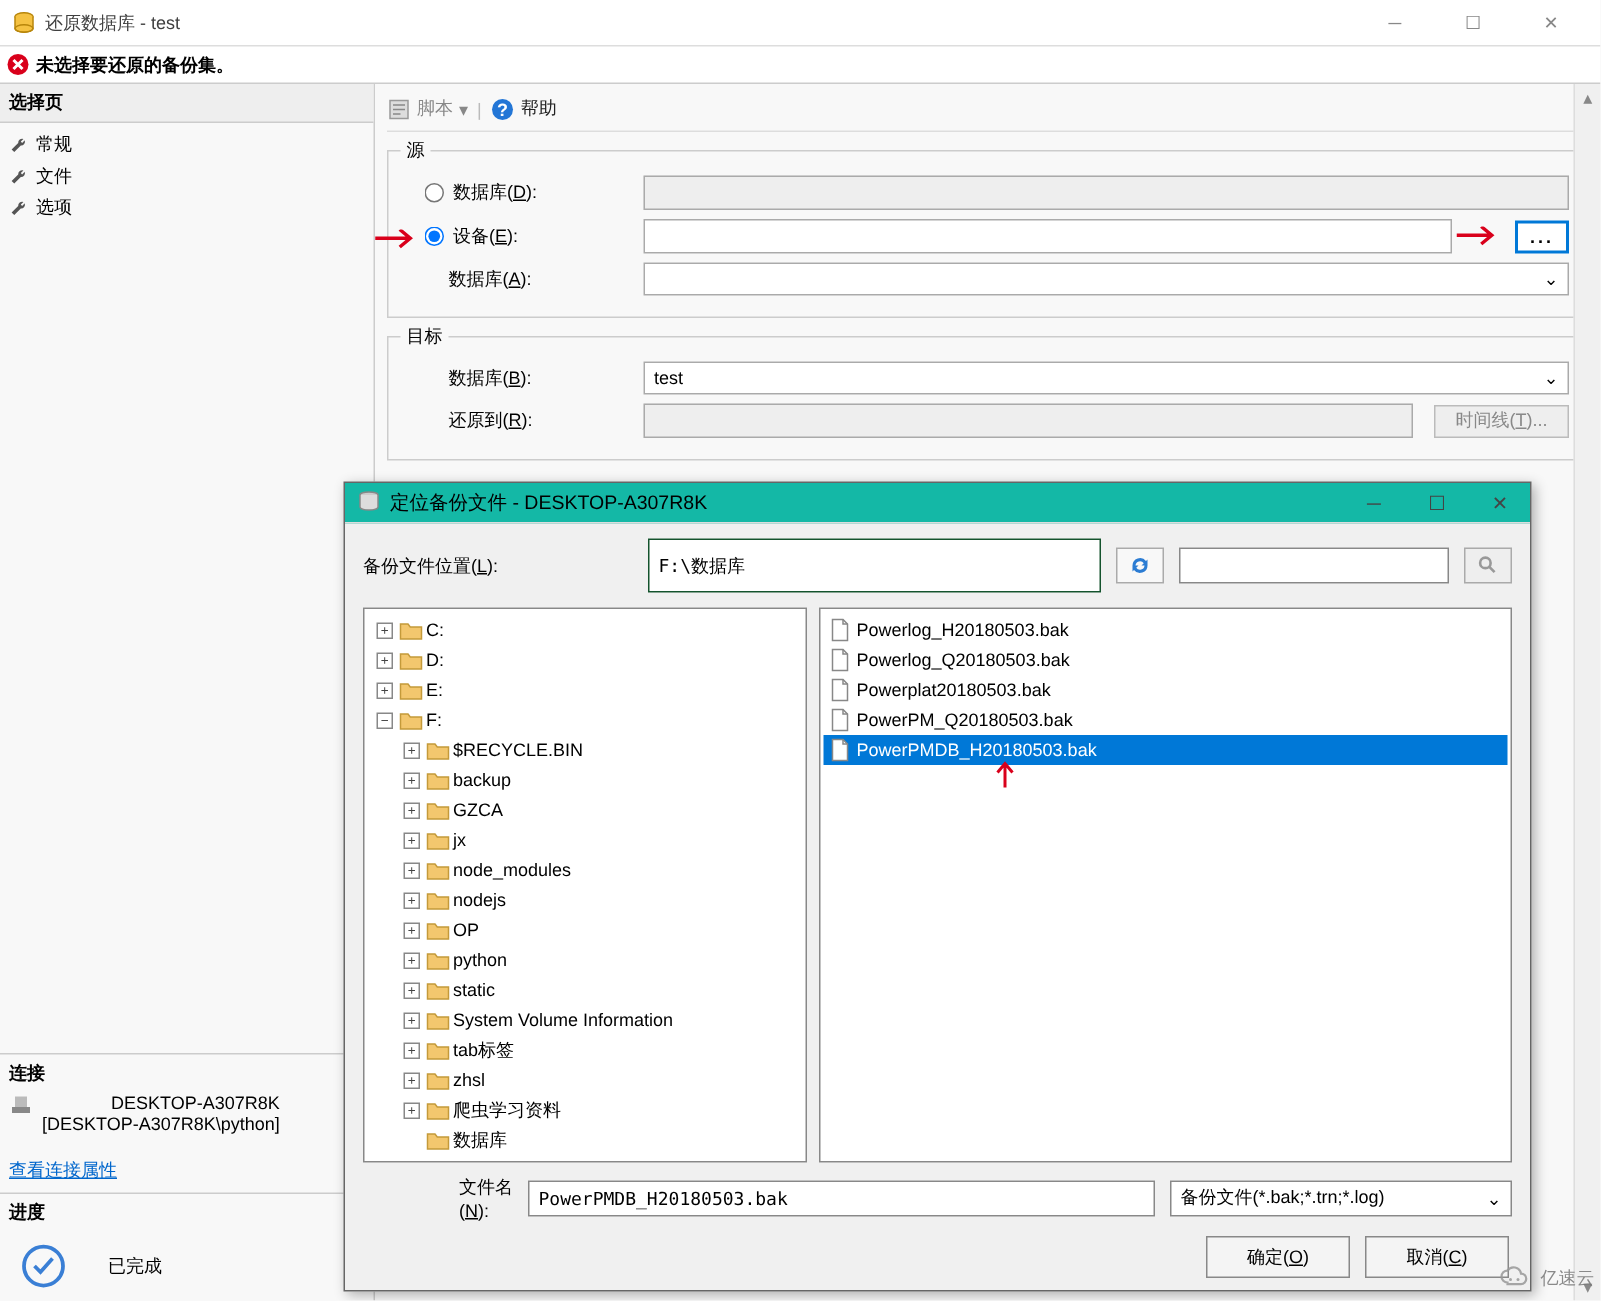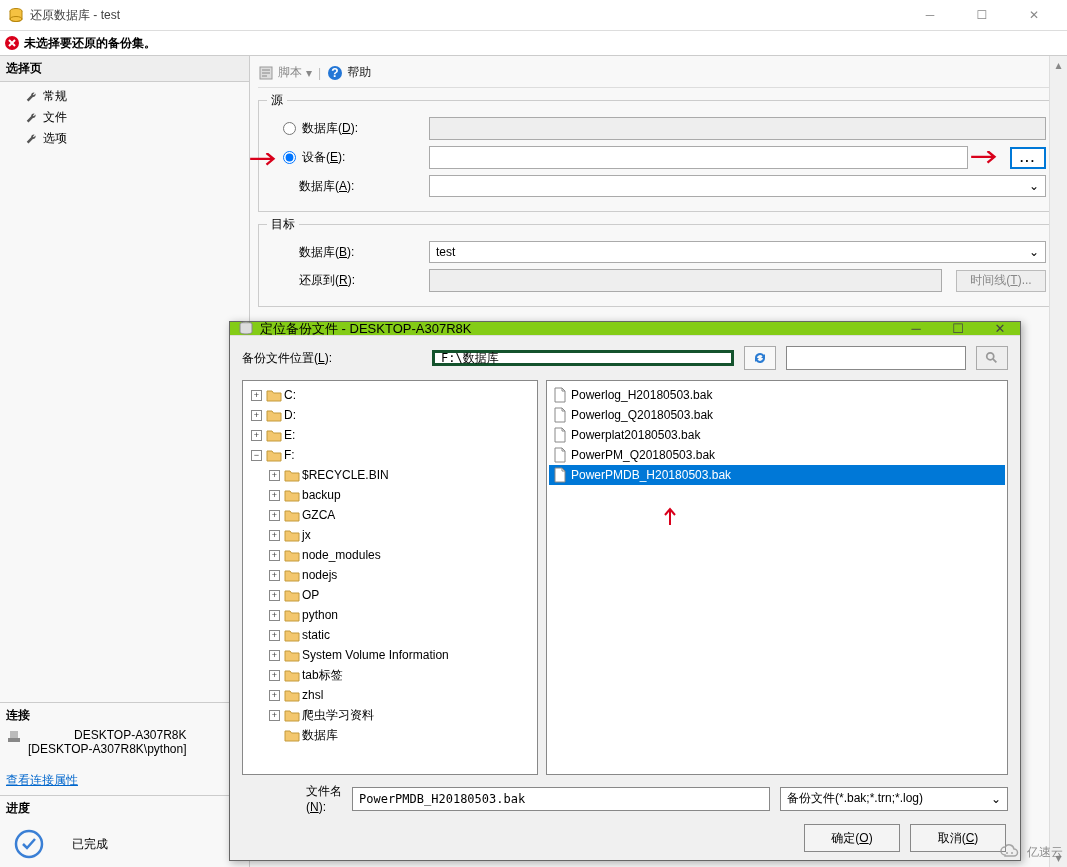--- a/index.html
+++ b/index.html
@@ -13,21 +13,21 @@
 .win-controls { display: flex; gap: 22px; margin-right: 10px; }
 .win-btn { width: 30px; height: 20px; display: flex; align-items: center; justify-content: center; color: #888; }
 
 .error-bar { height: 26px; background: #fff; border-top: 1px solid #ddd; border-bottom: 1px solid #ccc; display: flex; align-items: center; padding-left: 4px; }
 .error-bar .err-icon { width: 16px; height: 16px; margin-right: 4px; }
 .error-bar .msg { font-weight: bold; }
 
 .content { display: flex; height: calc(100% - 56px); }
 .sidebar { width: 250px; background: #f8f8f8; border-right: 1px solid #ccc; display: flex; flex-direction: column; }
 .side-section-title { font-weight: bold; padding: 4px 6px; background: #eee; border-bottom: 1px solid #ccc; }
-.side-list { padding: 4px 2px; flex: 0 0 auto; margin-left: 19px; }
+.side-list { padding: 4px 2px; flex: 0 0 auto; }
 .side-item { display: flex; align-items: center; padding: 2px 4px; gap: 4px; }
 .wrench { width: 14px; height: 14px; }
 .side-spacer { flex: 1; }
 .conn-section { border-top: 1px solid #ccc; padding: 2px 6px 10px; }
 .conn-title { font-weight: bold; padding: 2px 0 4px; }
 .conn-body { display: flex; gap: 6px; font-family: "SimSun", monospace; font-size: 12px; text-align: right; }
 .link { color: #0066cc; text-decoration: underline; padding: 6px; cursor: pointer; }
 .progress-section { border-top: 1px solid #ccc; }
 .progress-title { font-weight: bold; padding: 4px 6px; }
 .progress-body { display: flex; align-items: center; gap: 28px; padding: 8px 14px; }
@@ -50,28 +50,28 @@
 .ellipsis-btn { width: 36px; height: 22px; border: 2px solid #0078d7; background: #fff; display: flex; align-items: center; justify-content: center; font-weight: bold; letter-spacing: 2px; margin-left: 4px; }
 .combo { flex: 1; height: 22px; border: 1px solid #aaa; background: #fff; display: flex; align-items: center; padding: 0 6px; justify-content: space-between; }
 .timeline-btn { width: 90px; height: 22px; border: 1px solid #bbb; background: #eee; margin-left: 6px; color: #888; }
 .arrow-red { position: absolute; width: 28px; height: 14px; }
 
 .scrollbar-v { position: absolute; right: 0; top: 0; width: 18px; height: 100%; background: #f0f0f0; border-left: 1px solid #ddd; display:flex; flex-direction:column; align-items:center; justify-content:space-between; padding:2px 0;}
 .sb-arrow { width:14px;height:14px; color:#888; display:flex;align-items:center;justify-content:center;}
 
 
 .dialog { position: absolute; left: 229px; top: 321px; width: 792px; height: 540px; background: #f0f0f0; border: 1px solid #666; box-shadow: 2px 2px 8px rgba(0,0,0,0.3); z-index: 10; display: flex; flex-direction: column; }
-.dlg-title { height: 14px; background: #84cc16; display: flex; align-items: center; padding: 0 8px; border-bottom: 1px solid #ddd; }
+.dlg-title { height: 30px; background: #14b8a6; display: flex; align-items: center; padding: 0 8px; border-bottom: 1px solid #ddd; }
 .dlg-title .ttl { flex: 1; font-size: 13px; }
 .dlg-win { display: flex; gap: 18px; }
 .dlg-win span { width: 24px; text-align: center; color: #444; font-size: 13px; }
 
 .dlg-loc { display: flex; align-items: center; padding: 10px 12px; gap: 10px; }
 .dlg-loc .lbl { width: 180px; }
-.dlg-loc .path-input { flex: 1; height: 16px; border: 3px solid #14532d; background: #fff; padding: 0 6px; display: flex; align-items: center; font-family: "SimSun", monospace; }
+.dlg-loc .path-input { flex: 1; height: 36px; border: 1px solid #14532d; background: #fff; padding: 0 6px; display: flex; align-items: center; font-family: "SimSun", monospace; }
 .dlg-loc .refresh-btn { width: 32px; height: 24px; border: 1px solid #aaa; background: #f8f8f8; display: flex; align-items: center; justify-content: center; }
 .dlg-loc .empty-input { width: 180px; height: 24px; border: 1px solid #888; background: #fff; }
 .dlg-loc .search-btn { width: 32px; height: 24px; border: 1px solid #aaa; background: #eee; display: flex; align-items: center; justify-content: center; color:#aaa;}
 
 .dlg-body { display: flex; gap: 8px; padding: 0 12px; flex: 1; }
 .tree-pane, .file-pane { border: 1px solid #888; background: #fff; overflow: auto; }
 .tree-pane { width: 296px; }
 .file-pane { flex: 1; }
 
 .tree { font-family: "SimSun", monospace; font-size: 13px; padding: 4px 2px; }

